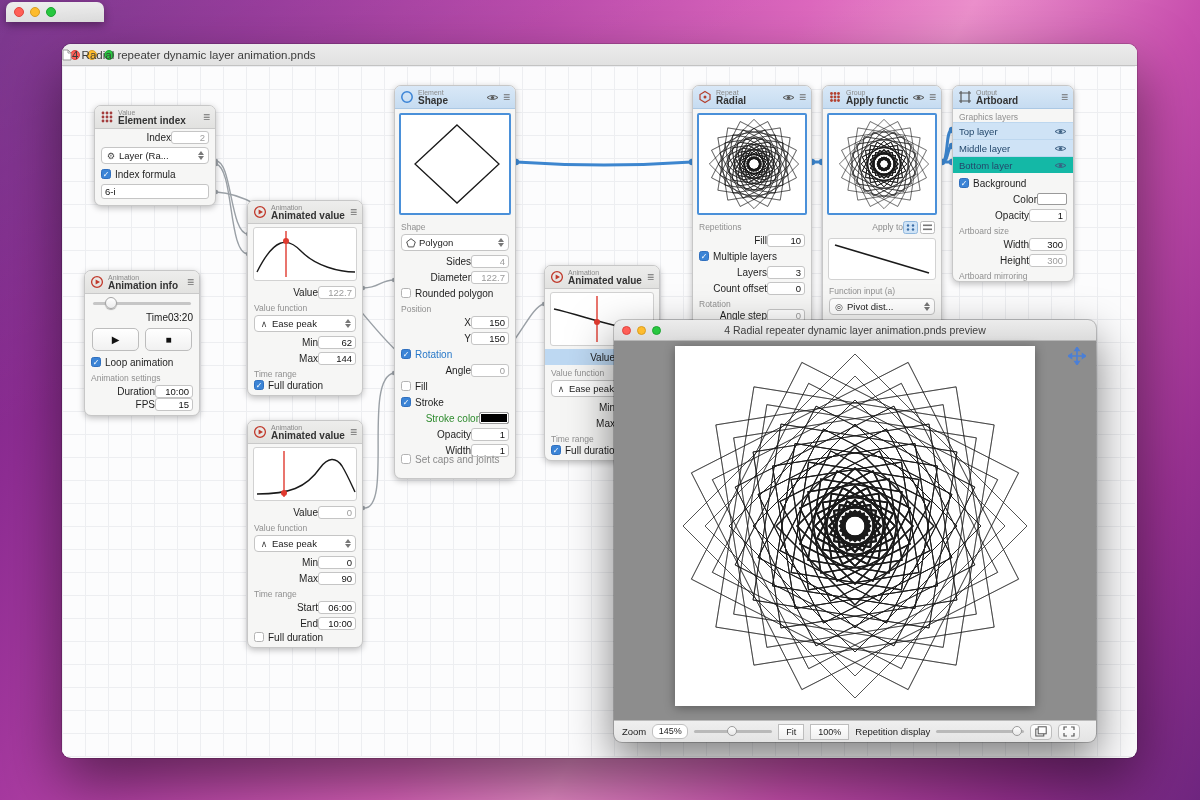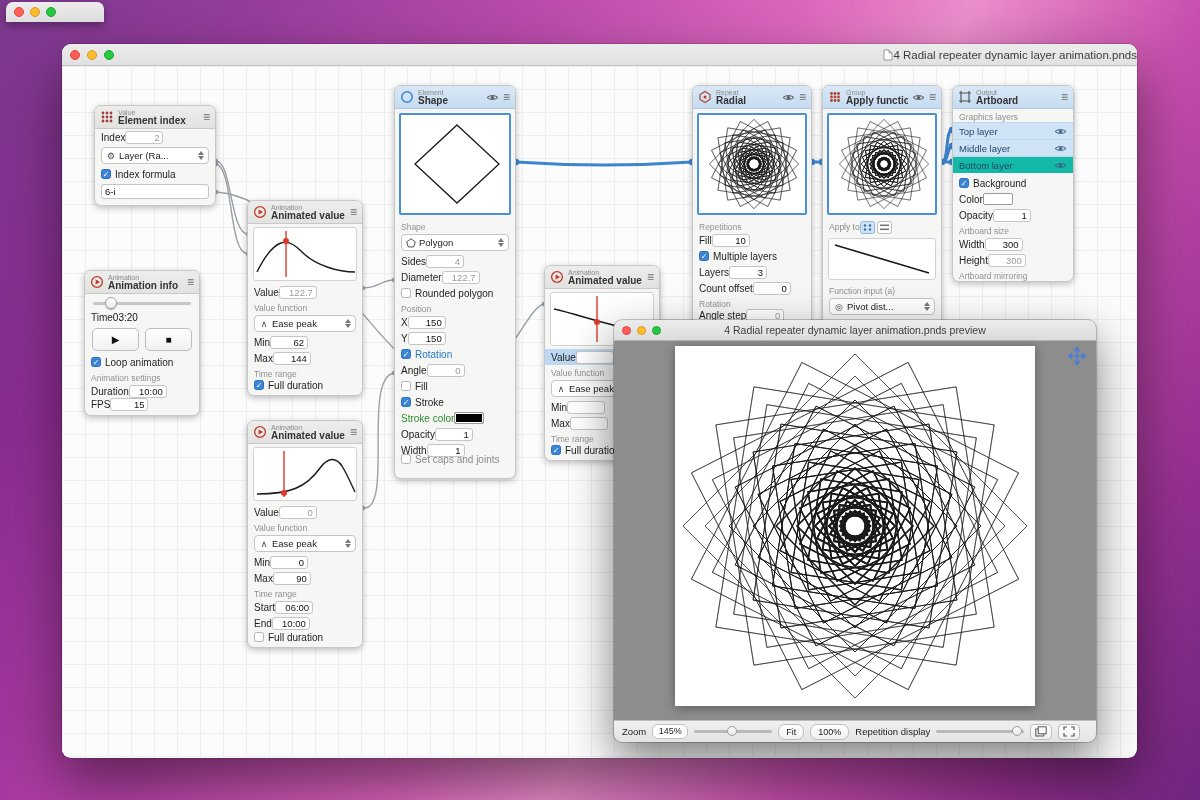--- a/index.html
+++ b/index.html
@@ -14,39 +14,39 @@
   .bgwin{position:absolute;left:6px;top:2px;width:98px;height:20px;background:linear-gradient(#ededed,#e0e0e0);border-radius:7px 7px 0 0;box-shadow:0 3px 8px rgba(0,0,0,.35);display:flex;align-items:center;gap:6px;padding:0 8px;}
   .light{width:10px;height:10px;border-radius:50%;display:inline-block;}
   .l-red{background:#ff5f57;border:1px solid #e0443e;}
   .l-yel{background:#febc2e;border:1px solid #d89c23;}
   .l-grn{background:#28c840;border:1px solid #1ea433;}
 
   
   .mwin{position:absolute;left:62px;top:44px;width:1075px;height:714px;border-radius:9px;overflow:hidden;background:#fbfbfc;box-shadow:0 25px 60px rgba(0,0,0,.5),0 0 0 1px rgba(0,0,0,.15);}
   .mtit{height:22px;background:linear-gradient(#ececec,#e1e1e1);border-bottom:1px solid #c3c3c3;position:relative;display:flex;align-items:center;padding:0 8px;}
   .mtit .lights{display:flex;gap:7px;}
-  .mtit .title{position:absolute;left:0;right:0;text-align:center;font-size:11.5px;color:#3c3c3c;display:flex;justify-content:flex-end;align-items:center;gap:0;pointer-events:none;}
+  .mtit .title{position:absolute;left:0;right:0;text-align:center;font-size:11.5px;color:#3c3c3c;display:flex;justify-content:flex-start;align-items:center;gap:0;pointer-events:none;}
   .doc-ic{width:10px;height:12px;display:inline-block;}
 
   .canvas{position:relative;width:1073px;height:691px;background:#fcfcfd;
     background-image:linear-gradient(#edeef1 1px,transparent 1px),linear-gradient(90deg,#edeef1 1px,transparent 1px);
     background-size:23px 23px;}
   .wires{position:absolute;left:0;top:0;z-index:5;pointer-events:none;}
 
   
   .node{position:absolute;background:#f6f6f5;border:1px solid #c7c7c7;border-radius:7px;box-shadow:0 2px 6px rgba(0,0,0,.25);font-size:10px;color:#222;z-index:10;}
   .nhead{display:flex;align-items:center;gap:4px;padding:3px 5px;background:linear-gradient(#ededec,#e2e2e0);border-bottom:1px solid #c9c9c9;border-radius:6px 6px 0 0;height:23px;}
   .nhead.blue{background:linear-gradient(#d9e8f7,#c6dcf1);border-bottom:1px solid #abc8e4;}
   .nicon{width:14px;height:14px;flex:0 0 auto;}
   .ntit{flex:1;min-width:0;line-height:1;}
   .ncat{display:block;font-size:7px;color:#8a8a8a;}
   .nname{display:block;font-size:10px;font-weight:bold;color:#333;white-space:nowrap;overflow:hidden;}
   .menu-ic{color:#6e6e6e;font-size:12px;line-height:10px;flex:0 0 auto;cursor:pointer;}
   .eye{width:13px;height:9px;flex:0 0 auto;}
-  .row{display:flex;align-items:center;justify-content:flex-start;padding:1px 6px;height:16px;}
+  .row{display:flex;align-items:center;justify-content:flex-end;padding:1px 6px;height:16px;}
   .lbl{color:#1e1e1e;white-space:nowrap;overflow:hidden;}
   .lbl.blue{color:#2878c8;}
   .lbl.green{color:#2e8b2e;}
   .sec{color:#909090;font-size:8.5px;padding:3px 6px 0;height:13px;}
   .field{background:#fff;border:1px solid #c5c5c5;border-radius:3px;min-width:38px;height:13px;line-height:11px;padding:0 3px;text-align:right;font-size:9.5px;color:#111;}
   .field.gray{color:#9b9b9b;}
   .dd{display:flex;align-items:center;gap:3px;margin:2px 6px;background:#fff;border:1px solid #c5c5c5;border-radius:4px;height:17px;padding:0 4px;cursor:pointer;}
   .dd-ic{font-size:9px;color:#444;flex:0 0 auto;width:10px;text-align:center;}
   .dd-txt{flex:1;font-size:9.5px;white-space:nowrap;overflow:hidden;}
   .chev{display:flex;flex-direction:column;gap:1px;flex:0 0 auto;}
@@ -72,21 +72,21 @@
   .pwin{position:absolute;left:552px;top:254px;width:482px;height:422px;z-index:50;border-radius:8px;overflow:hidden;background:#8d8d8d;box-shadow:0 18px 45px rgba(0,0,0,.5),0 0 0 1px rgba(0,0,0,.2);}
   .ptit{height:21px;background:linear-gradient(#ececec,#dcdcdc);border-bottom:1px solid #b6b6b6;position:relative;display:flex;align-items:center;padding:0 8px;}
   .ptit .title{position:absolute;left:0;right:0;text-align:center;font-size:10.5px;color:#3c3c3c;pointer-events:none;}
   .pcontent{position:relative;height:379px;background:#8d8d8d;}
   .artboard{position:absolute;left:61px;top:5px;width:360px;height:360px;background:#fff;box-shadow:0 2px 10px rgba(0,0,0,.35);}
   .move-ic{position:absolute;right:10px;top:6px;width:18px;height:18px;}
   .ptool{height:22px;background:linear-gradient(#efefef,#e4e4e4);border-top:1px solid #bbb;display:flex;align-items:center;gap:6px;padding:0 8px;font-size:9.5px;color:#222;}
   .ptool .pfield{background:#fff;border:1px solid #c0c0c0;border-radius:6px;height:15px;line-height:13px;padding:0 4px;min-width:36px;text-align:center;font-size:9px;}
   .ptool .pslider{position:relative;height:3px;background:#b9b9b9;border-radius:2px;}
   .ptool .pknob{position:absolute;top:-4px;width:10px;height:10px;border-radius:50%;background:linear-gradient(#fdfdfd,#e8e8e8);border:1px solid #9b9b9b;}
-  .ptool .pbtn{background:linear-gradient(#fff,#f0f0f0);border:1px solid #bdbdbd;border-radius:7px;height:16px;line-height:14px;padding:0 7px;font-size:9px;cursor:pointer;}
+  .ptool .pbtn{background:linear-gradient(#fff,#f0f0f0);border:1px solid #bdbdbd;border-radius:0;height:16px;line-height:14px;padding:0 7px;font-size:9px;cursor:pointer;}
   .ptool .icbtn{width:22px;height:16px;background:linear-gradient(#fff,#f0f0f0);border:1px solid #bdbdbd;border-radius:4px;display:flex;align-items:center;justify-content:center;cursor:pointer;}
 </style>
 </head>
 <body>
 
 <div class="bgwin">
   <span class="light l-red"></span>
   <span class="light l-yel"></span>
   <span class="light l-grn"></span>
 </div>

